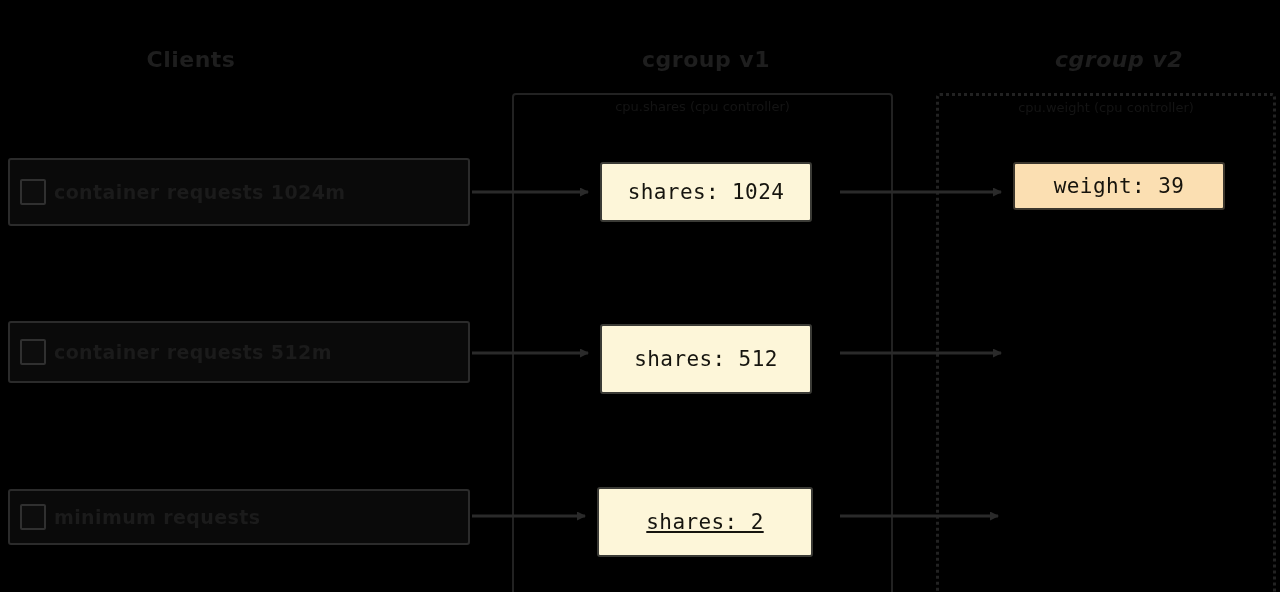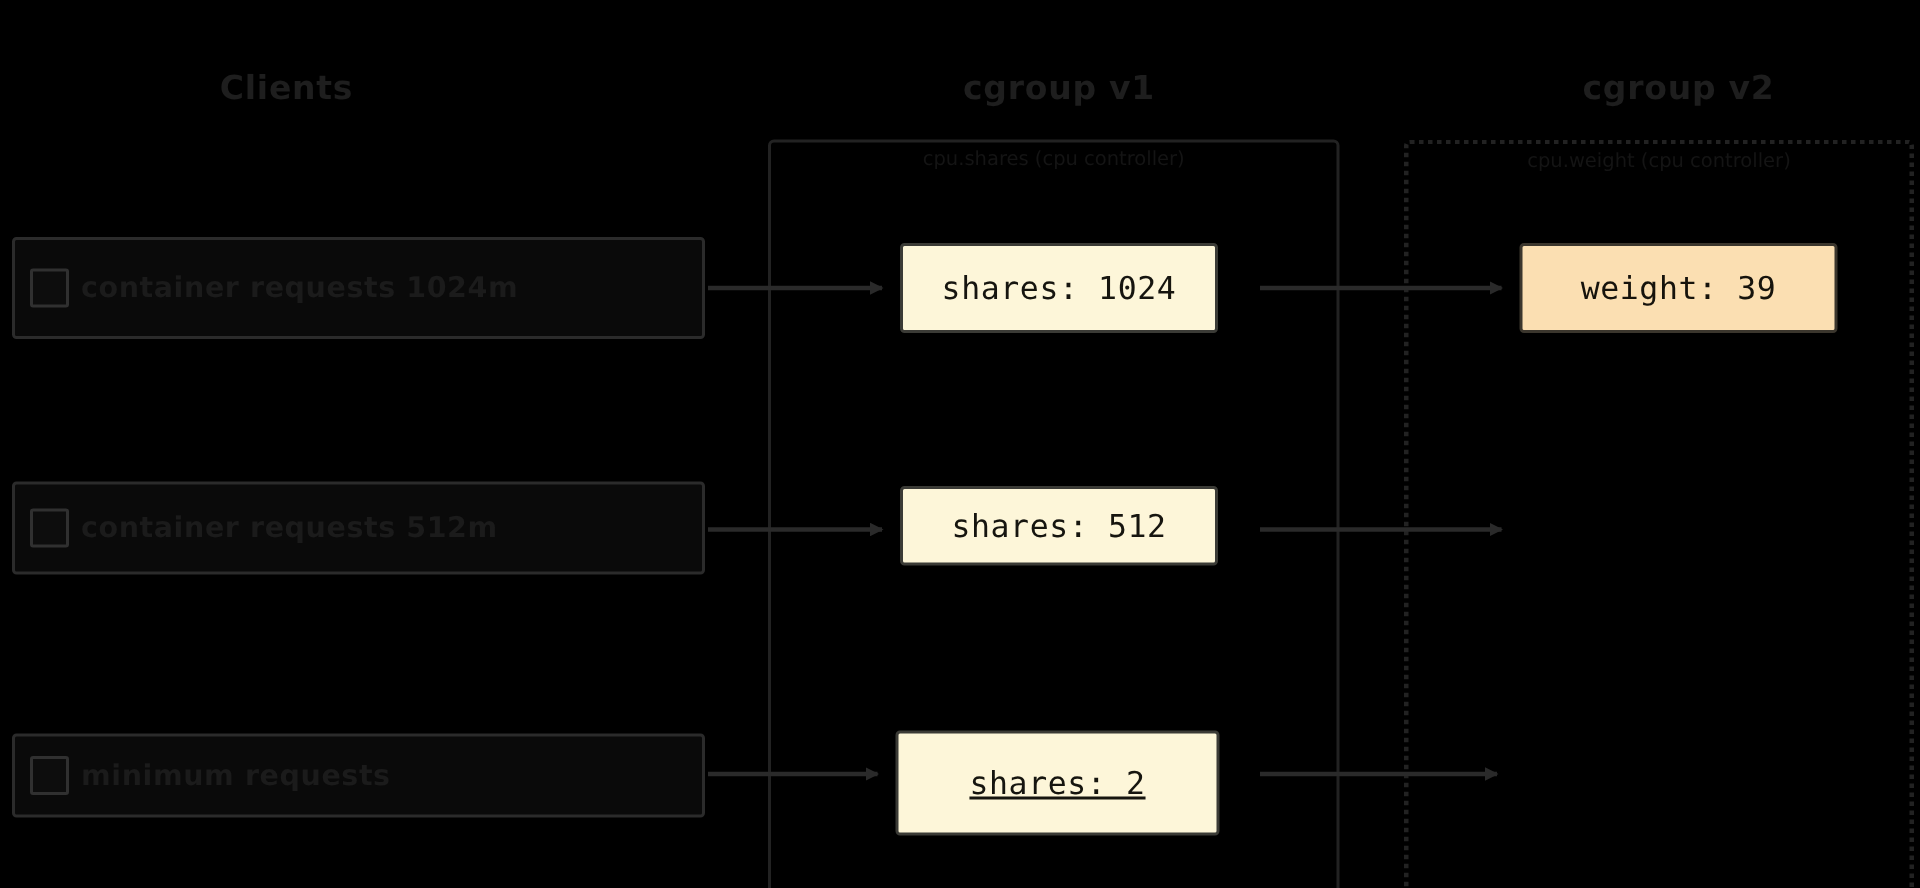--- a/index.html
+++ b/index.html
@@ -32,21 +32,21 @@
     font-weight: 700;
     color: #1e1e1e;              
     letter-spacing: .5px;
     white-space: nowrap;
     text-align: center;
     transform: translateX(-50%);
     line-height: 1;
   }
   #hdr-left   { left: 191px; top: 21px; }
   #hdr-mid    { left: 706px; top: 21px; text-align: center; }
-  #hdr-right  { left: 1119px; top: 21px; }
+  #hdr-right  { left: 1119px; top: 21px; font-style: italic; }
 
   
   .subgraph {
     position: absolute;
     border: 2px solid #222222;
     border-radius: 4px;
     background: transparent;
     box-sizing: border-box;
   }
   #sg-shares  { left: 512px;  top: 65px; width: 381px;  height: 519px; }
@@ -114,25 +114,25 @@
     color: #16130c;
   }
 
   
   #n-l1 { left: 8px;  top: 130px; width: 462px; height: 68px; }
   #n-l2 { left: 8px;  top: 293px; width: 462px; height: 62px; }
   #n-l3 { left: 8px;  top: 461px; width: 462px; height: 56px; }
 
   
   #n-m1 { left: 600px; top: 134px; width: 212px; height: 60px; }
-  #n-m2 { left: 600px; top: 296px; width: 212px; height: 53px; text-align: right; }
+  #n-m2 { left: 600px; top: 296px; width: 212px; height: 70px; text-align: right; }
   #n-m3 { left: 597px; top: 459px; width: 216px; height: 70px; text-decoration: underline; }
 
   
-  #n-r1 { left: 1013px; top: 134px; width: 212px; height: 60px; align-items: center; }
+  #n-r1 { left: 1013px; top: 134px; width: 212px; height: 48px; align-items: center; }
   #n-r2 { left: 1013px; top: 296px; width: 212px; height: 58px; }
   #n-r3 { left: 1010px; top: 459px; width: 212px; height: 58px; }
 
   
   #edges {
     position: absolute;
     left: 0; top: 0;
     width: 1280px; height: 592px;
     pointer-events: none;
   }

